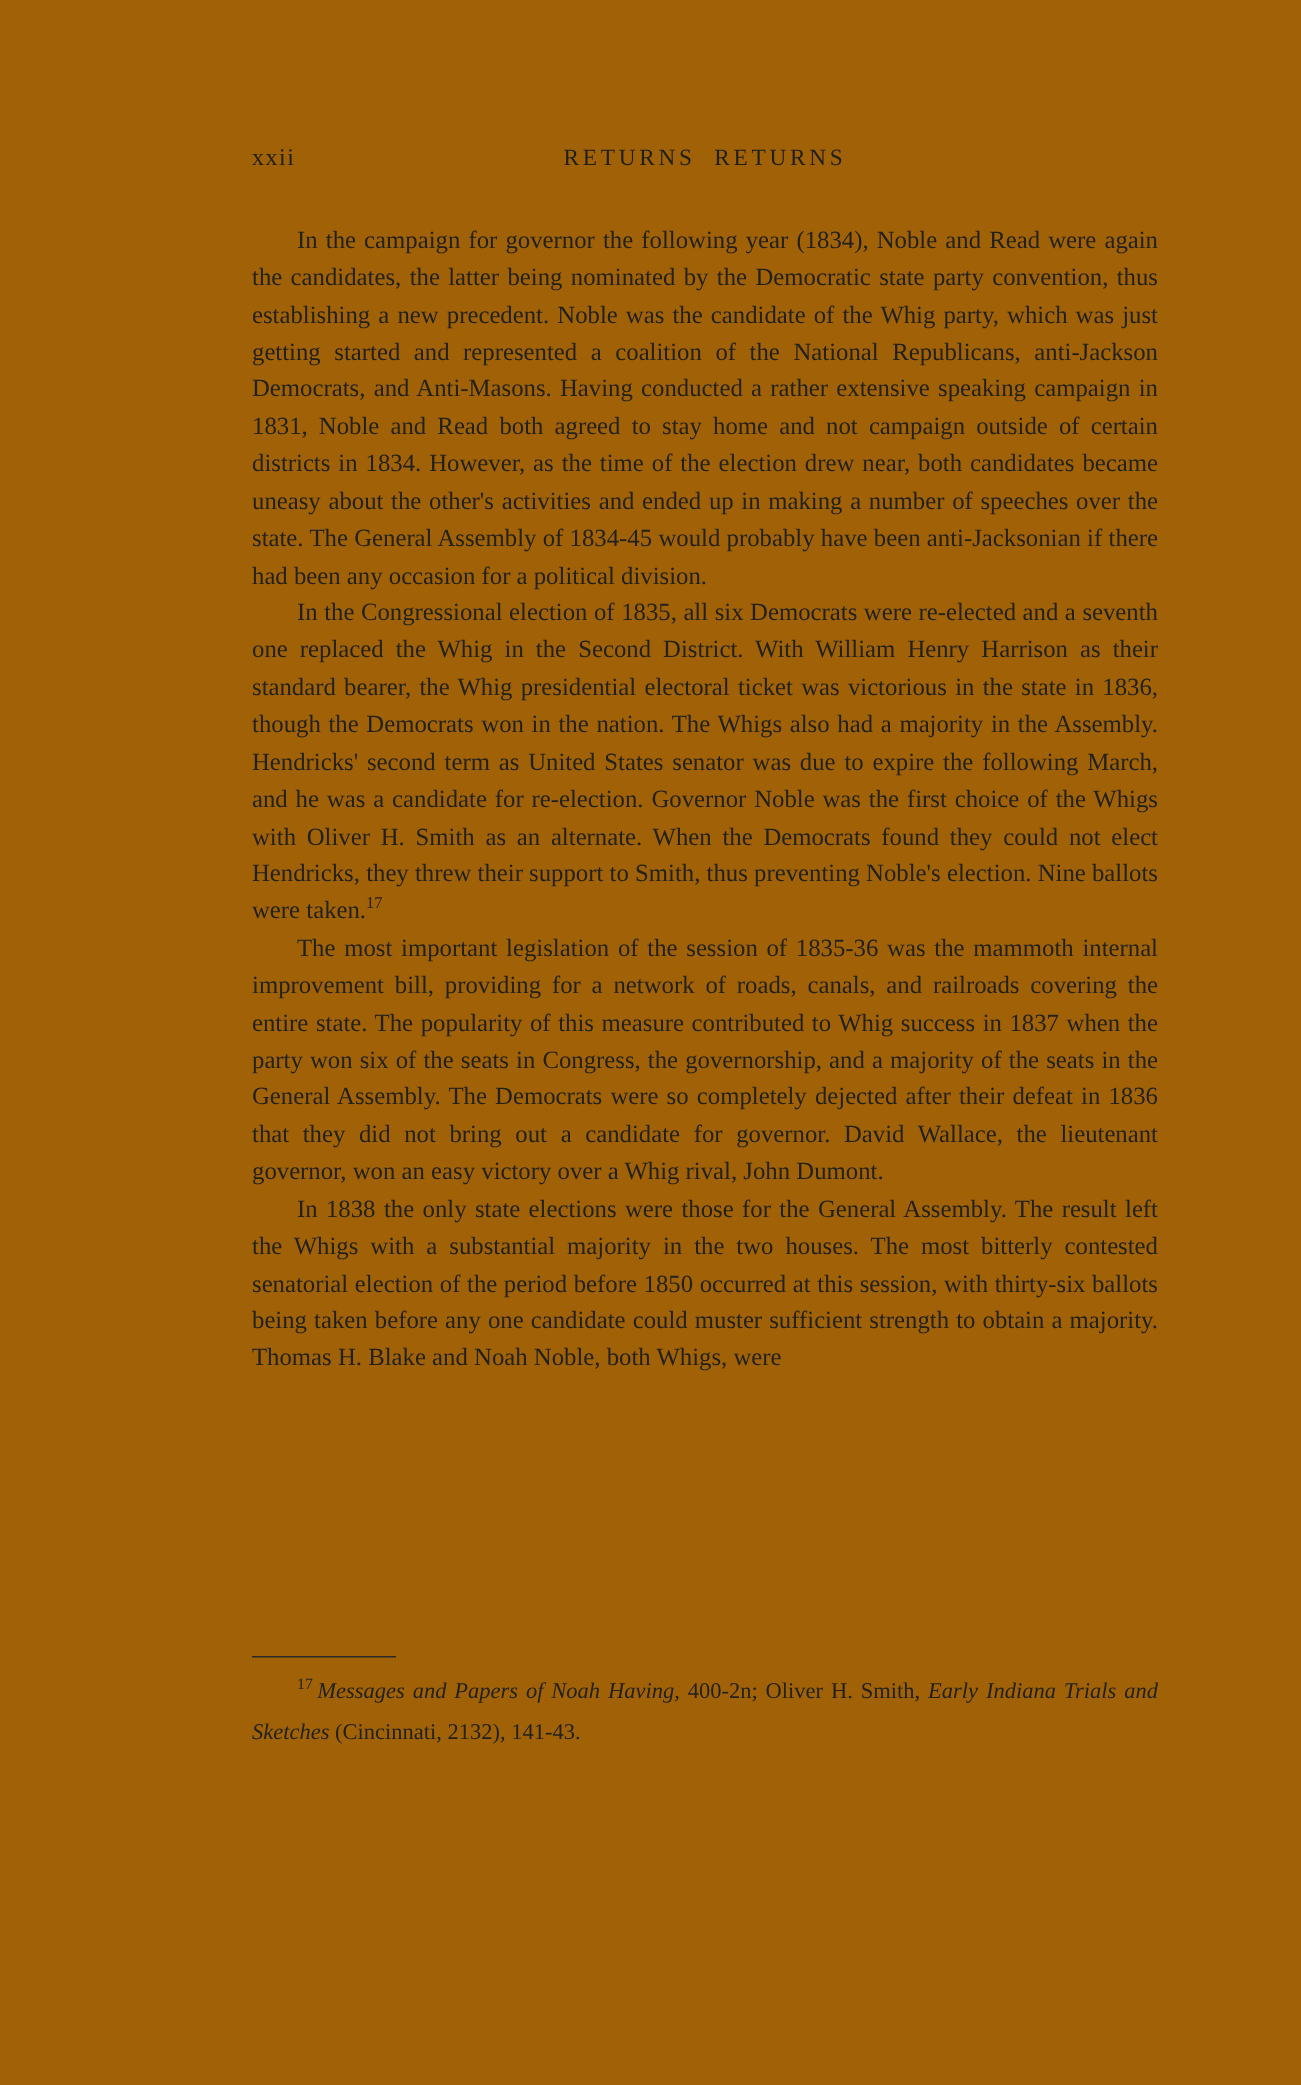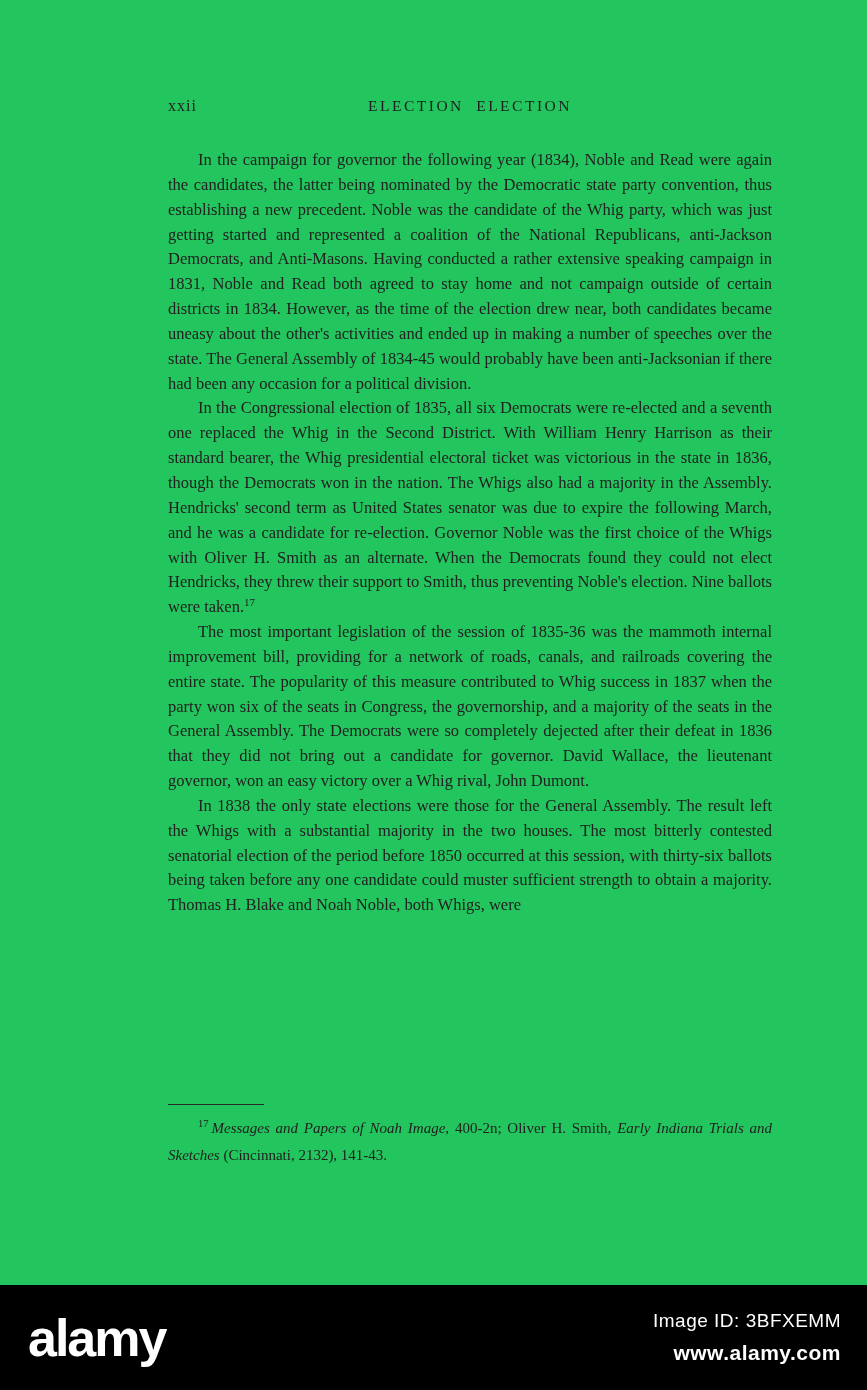--- a/index.html
+++ b/index.html
@@ -3,21 +3,21 @@
 <meta charset="utf-8">
 <style>
   * { margin: 0; padding: 0; box-sizing: border-box; }
   html, body { width: 867px; height: 1390px; }
   body { background: #d9d9d9; font-family: "Liberation Serif", serif; }
 
   .scan-page {
     position: relative;
     width: 867px;
     height: 1390px;
-    background: #22c55e;
+    background: #a16207;
     overflow: hidden;
     color: #1f1f1f;
   }
 
   
   .running-header {
     position: absolute;
     top: 97px;
     left: 168px;
     width: 604px;
@@ -123,36 +123,29 @@
     letter-spacing: 0.5px;
   }
 </style>
 </head>
 <body>
 
 <div class="scan-page">
 
   <header class="running-header">
     <span class="page-number">xxii</span>
-    <span class="running-title">ELECTION ELECTION</span>
+    <span class="running-title">RETURNS RETURNS</span>
   </header>
 
   <main class="body-text">
     <p class="para"><span>In the campaign for governor the following year (1834), Noble and Read were again the candidates, the latter being nominated by the Democratic state party convention, thus establishing a new precedent. Noble was the candidate of the Whig party, which was just getting started and represented a coalition of the National Republicans, anti-Jackson Democrats, and Anti-Masons. Having conducted a rather extensive speaking campaign in 1831, Noble and Read both agreed to stay home and not campaign outside of certain districts in 1834. However, as the time of the election drew near, both candidates became uneasy about the other's activities and ended up in making a number of speeches over the state. The General Assembly of 1834-45 would probably have been anti-Jacksonian if there had been any occasion for a political division.</span></p>
     <p class="para"><span>In the Congressional election of 1835, all six Democrats were re-elected and a seventh one replaced the Whig in the Second District. With William Henry Harrison as their standard bearer, the Whig presidential electoral ticket was victorious in the state in 1836, though the Democrats won in the nation. The Whigs also had a majority in the Assembly. Hendricks' second term as United States senator was due to expire the following March, and he was a candidate for re-election. Governor Noble was the first choice of the Whigs with Oliver H. Smith as an alternate. When the Democrats found they could not elect Hendricks, they threw their support to Smith, thus preventing Noble's election. Nine ballots were taken.</span><sup class="fn-ref">17</sup></p>
     <p class="para"><span>The most important legislation of the session of 1835-36 was the mammoth internal improvement bill, providing for a network of roads, canals, and railroads covering the entire state. The popularity of this measure contributed to Whig success in 1837 when the party won six of the seats in Congress, the governorship, and a majority of the seats in the General Assembly. The Democrats were so completely dejected after their defeat in 1836 that they did not bring out a candidate for governor. David Wallace, the lieutenant governor, won an easy victory over a Whig rival, John Dumont.</span></p>
     <p class="para"><span>In 1838 the only state elections were those for the General Assembly. The result left the Whigs with a substantial majority in the two houses. The most bitterly contested senatorial election of the period before 1850 occurred at this session, with thirty-six ballots being taken before any one candidate could muster sufficient strength to obtain a majority. Thomas H. Blake and Noah Noble, both Whigs, were</span></p>
   </main>
 
   <footer class="footnote">
     <div class="footnote-rule"></div>
-    <p class="footnote-text"><sup>17</sup><span class="italic">Messages and Papers of Noah Image,</span><span> 400-2n; Oliver H. Smith, </span><span class="italic">Early Indiana Trials and Sketches</span><span> (Cincinnati, 2132), 141-43.</span></p>
+    <p class="footnote-text"><sup>17</sup><span class="italic">Messages and Papers of Noah Having,</span><span> 400-2n; Oliver H. Smith, </span><span class="italic">Early Indiana Trials and Sketches</span><span> (Cincinnati, 2132), 141-43.</span></p>
   </footer>
 
-  <div class="alamy-bar">
-    <div class="alamy-logo">alamy</div>
-    <div class="alamy-meta">
-      <div class="alamy-image-id">Image ID: 3BFXEMM</div>
-      <div class="alamy-url">www.alamy.com</div>
-    </div>
-  </div>
 
 </div>
 
 </body></html>

